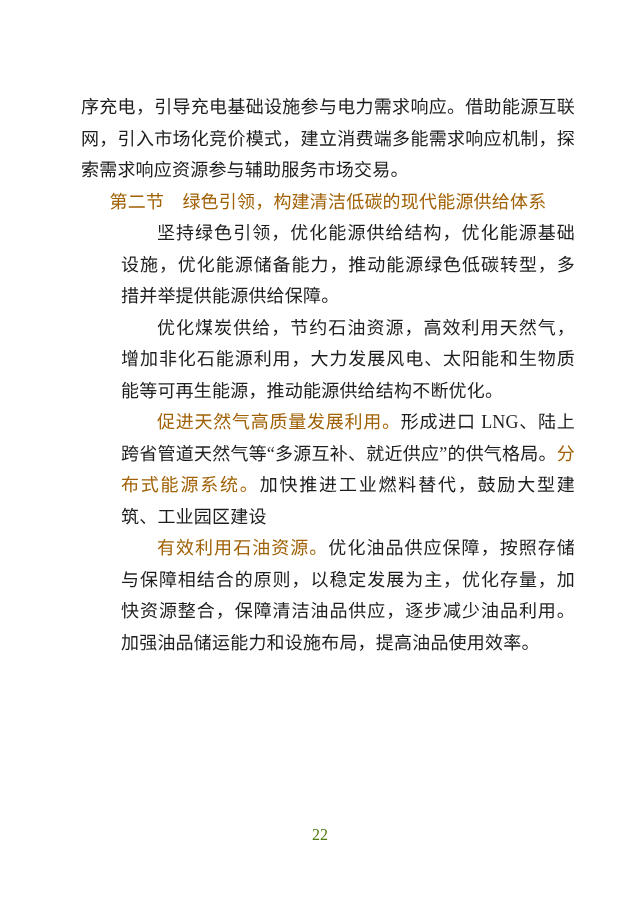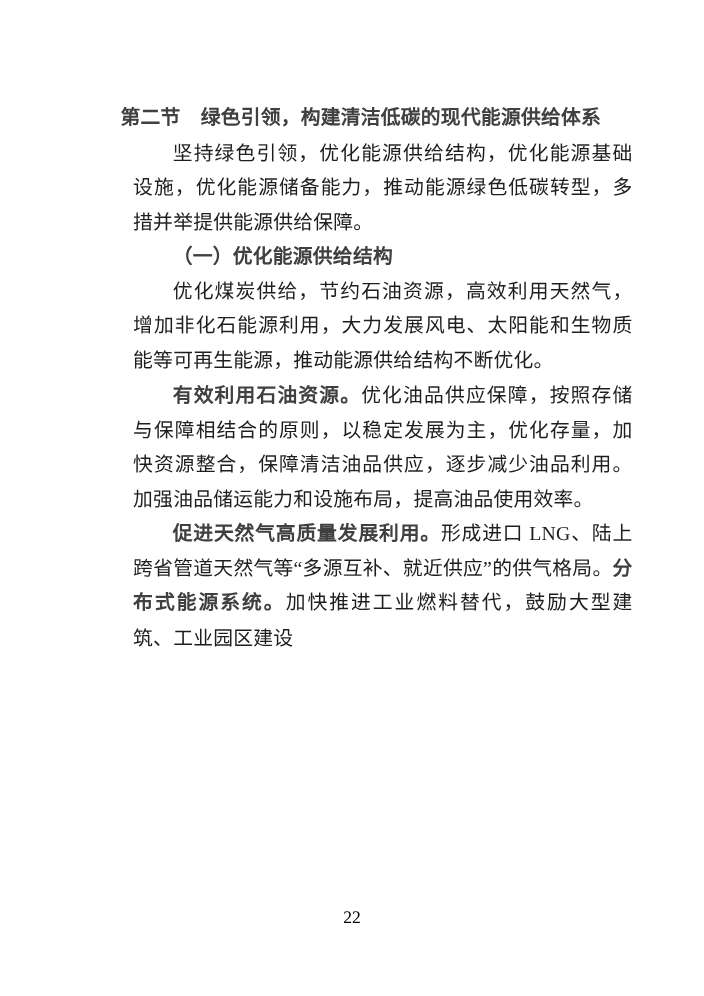--- a/index.html
+++ b/index.html
@@ -39,41 +39,41 @@
     text-align: center;
     text-indent: 0;
     font-weight: 700;
     color: #111111;
   }
   .content p.subheading {
     font-weight: 700;
     color: #111111;
   }
   .bold {
-    font-weight: 700;
-    color: #404040;
+    font-weight: 400;
+    color: #a16207;
   }
   .footer {
     position: absolute;
     left: 0;
     right: 0;
     top: 824px;
     text-align: center;
     font-size: 16px;
     line-height: 22px;
-    color: #000000;
+    color: #4d7c0f;
     font-family: "Liberation Serif", "DejaVu Serif", serif;
   }
 </style>
 </head>
 <body>
 
 <div class="page">
   <main class="content">
+      <p class="body"><span>序充电，引导充电基础设施参与电力需求响应。借助能源互联网，引入市场化竞价模式，建立消费端多能需求响应机制，探索需求响应资源参与辅助服务市场交易。</span></p>
       <p class="heading"><span class="bold">第二节　绿色引领，构建清洁低碳的现代能源供给体系</span></p>
       <p class="body indent"><span>坚持绿色引领，优化能源供给结构，优化能源基础设施，优化能源储备能力，推动能源绿色低碳转型，多措并举提供能源供给保障。</span></p>
-      <p class="subheading indent"><span class="bold">（一）优化能源供给结构</span></p>
       <p class="body indent"><span>优化煤炭供给，节约石油资源，高效利用天然气，增加非化石能源利用，大力发展风电、太阳能和生物质能等可再生能源，推动能源供给结构不断优化。</span></p>
+      <p class="body indent"><span class="bold">促进天然气高质量发展利用。</span><span>形成进口 LNG、陆上跨省管道天然气等“多源互补、就近供应”的供气格局。</span><span class="bold">分布式能源系统。</span><span>加快推进工业燃料替代，鼓励大型建筑、工业园区建设</span></p>
       <p class="body indent"><span class="bold">有效利用石油资源。</span><span>优化油品供应保障，按照存储与保障相结合的原则，以稳定发展为主，优化存量，加快资源整合，保障清洁油品供应，逐步减少油品利用。加强油品储运能力和设施布局，提高油品使用效率。</span></p>
-      <p class="body indent"><span class="bold">促进天然气高质量发展利用。</span><span>形成进口 LNG、陆上跨省管道天然气等“多源互补、就近供应”的供气格局。</span><span class="bold">分布式能源系统。</span><span>加快推进工业燃料替代，鼓励大型建筑、工业园区建设</span></p>
     </main>
   <div class="footer">22</div>
 </div>
 
 </body></html>

